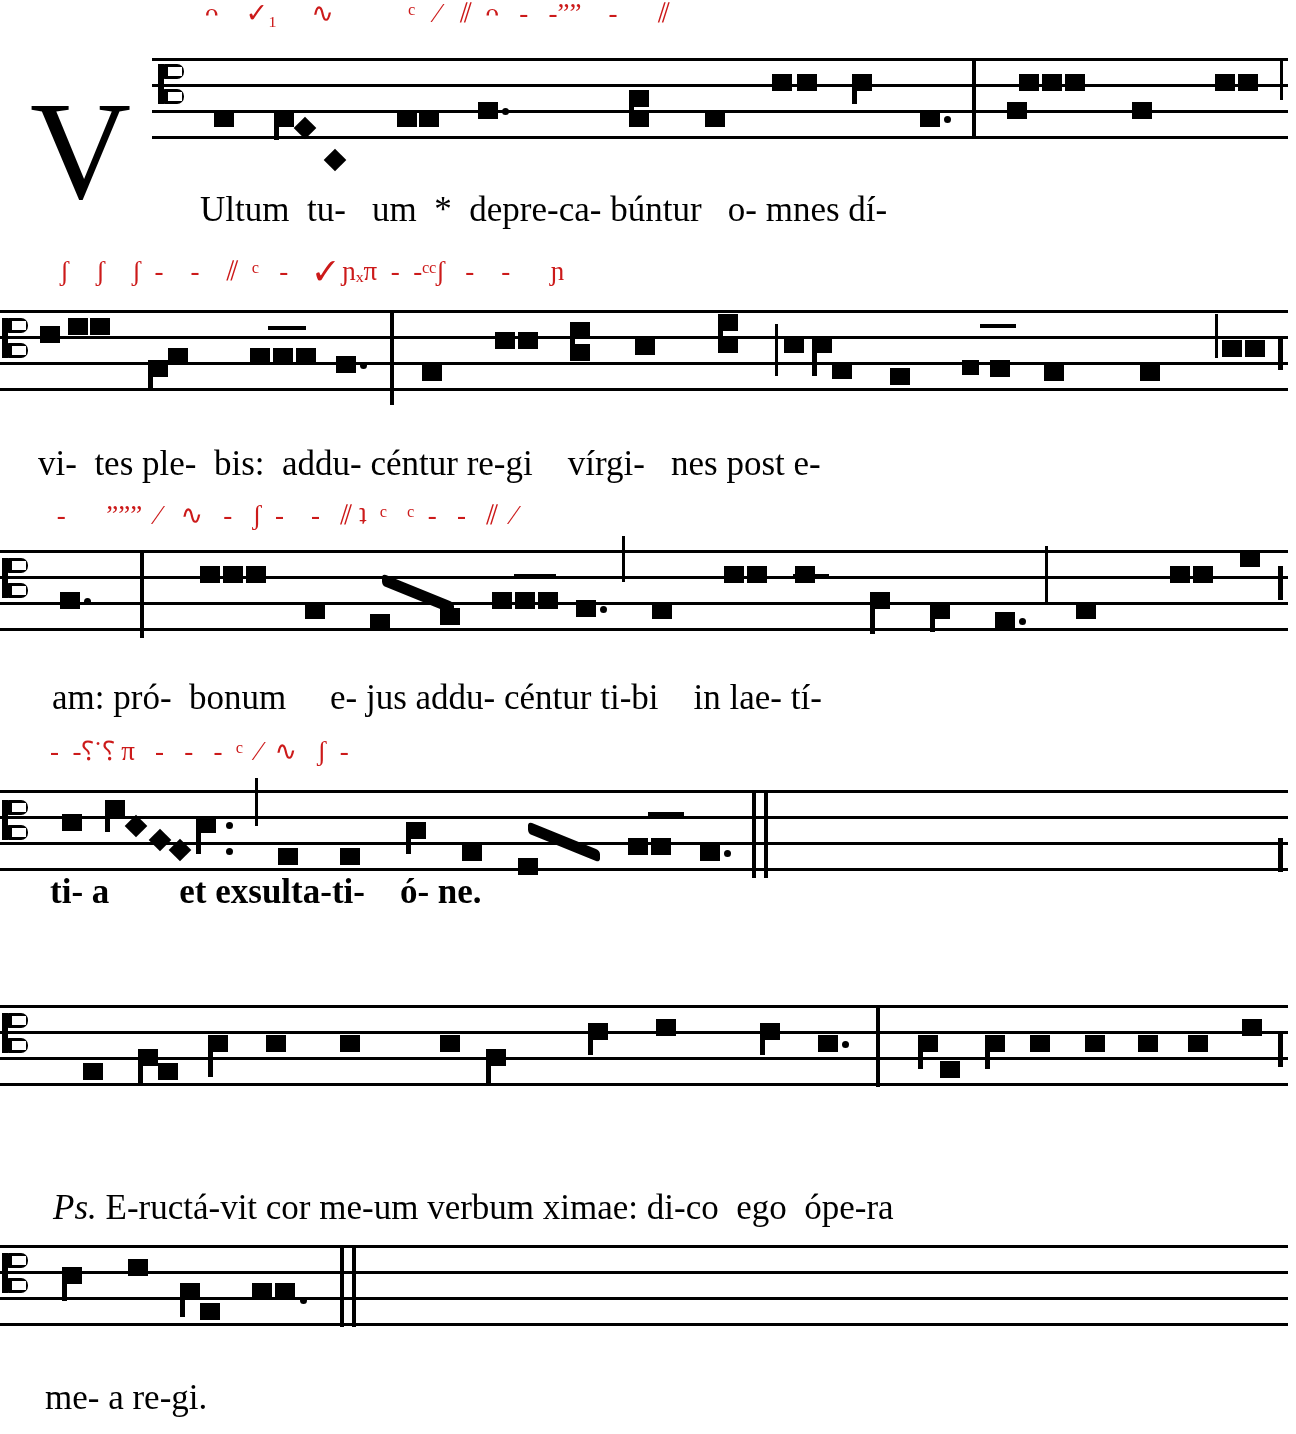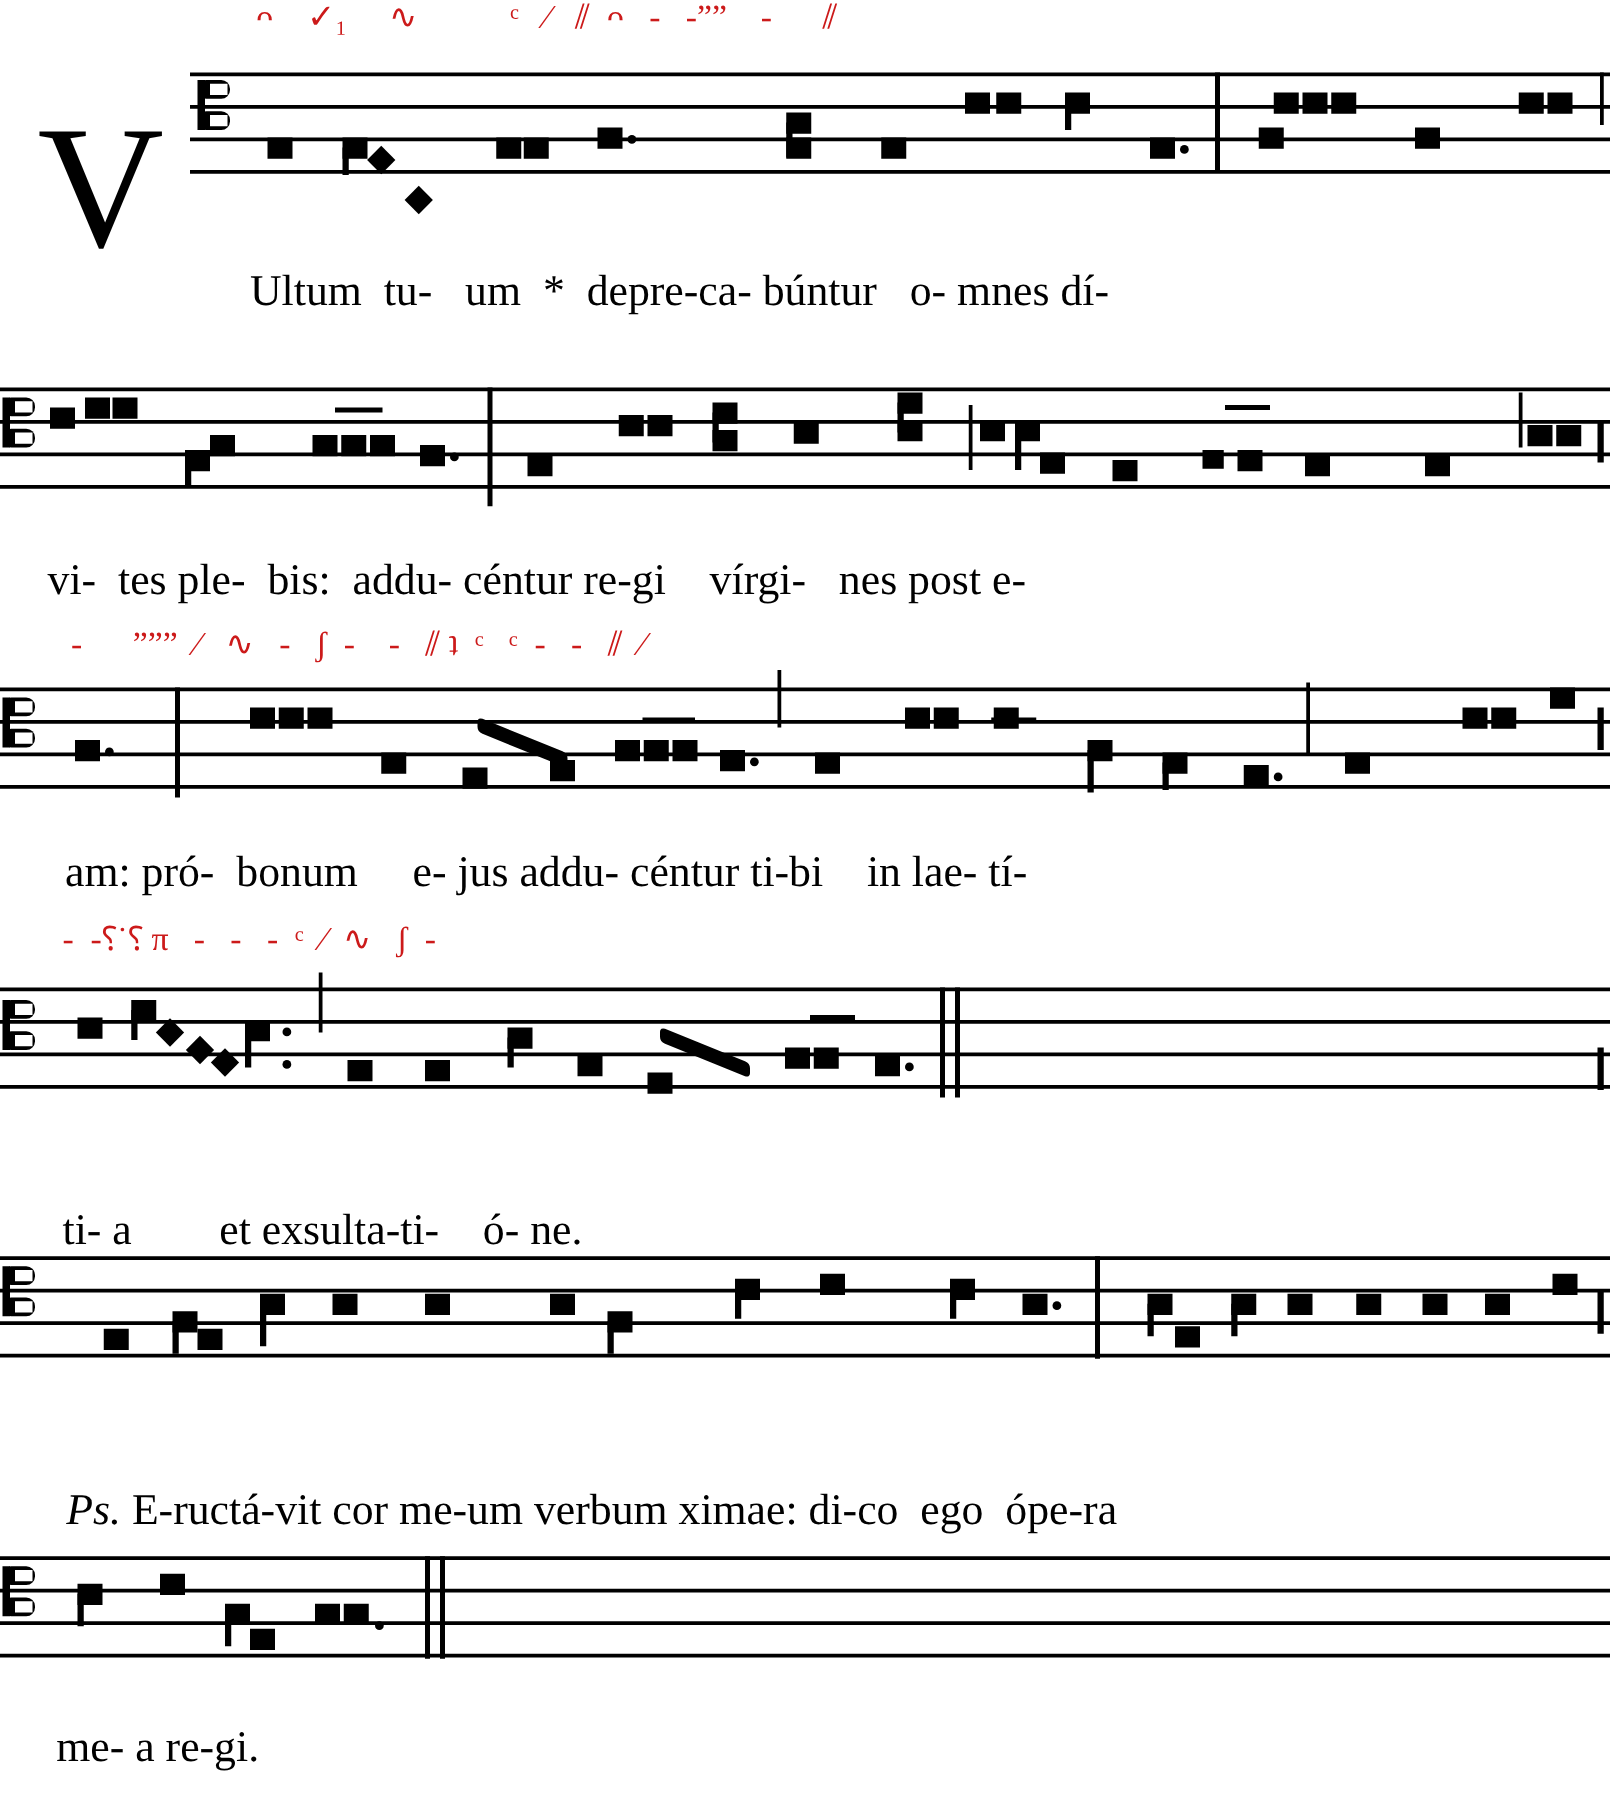--- a/index.html
+++ b/index.html
@@ -200,22 +200,23 @@
     <div class="pu" style="left:855px; top:44px;"></div>
     <div class="pu" style="left:867px; top:16px;"></div>
     <div class="pu" style="left:890px; top:16px;"></div>
     <div class="pu" style="left:913px; top:16px;"></div>
     <div class="pu" style="left:980px; top:44px;"></div>
     <div class="pu" style="left:1063px; top:16px;"></div>
     <div class="pu" style="left:1086px; top:16px;"></div>
     <div class="barline thin" style="left:1128px; top:0px; height:42px;"></div>
   </div>
 
-  <div class="lyrics" style="left:200px; top:190px;margin-top:23px;">Ultum  tu-   um  *  depre-ca- búntur   o- mnes dí-</div>
-
+  <div class="lyrics" style="left:200px; top:190px;">Ultum  tu-   um  *  depre-ca- búntur   o- mnes dí-</div>
+
+  <div class="neume-red" style="left:60px; top:258px;">ʃ    ʃ    ʃ  -    -    ⫽  ᶜ   -    ✓ ɲₓπ  -  -ᶜᶜʃ   -    -      ɲ</div>
 
   <div class="system" style="left:0px; top:310px; width:1288px; height:95px;">
     <div class="staff">
       <div class="staff-line l0"></div>
       <div class="staff-line l1"></div>
       <div class="staff-line l2"></div>
       <div class="staff-line l3"></div>
     </div>
     <div class="clef" style="left:2px; top:8px;">
       <div class="stem"></div>
@@ -357,21 +358,21 @@
     <div class="episema" style="left:648px; top:22px; width:36px;"></div>
     <div class="pu" style="left:628px; top:48px;"></div>
     <div class="pu" style="left:651px; top:48px;"></div>
     <div class="pu" style="left:700px; top:54px;"></div>
     <div class="dot" style="left:724px; top:60px;"></div>
     <div class="barline" style="left:752px; top:0px; height:88px;"></div>
     <div class="barline" style="left:764px; top:0px; height:88px;"></div>
     <div class="stem-d" style="left:1278px; top:48px; height:34px;"></div>
   </div>
 
-  <div class="lyrics" style="left:50px; top:964px;">ti- a        et exsulta-ti-    ó- ne.</div>
+  <div class="lyrics" style="left:50px; top:872px;font-weight:bold;">ti- a        et exsulta-ti-    ó- ne.</div>
 
   <div class="system" style="left:0px; top:1005px; width:1288px; height:82px;">
     <div class="staff">
       <div class="staff-line l0"></div>
       <div class="staff-line l1"></div>
       <div class="staff-line l2"></div>
       <div class="staff-line l3"></div>
     </div>
     <div class="clef" style="left:2px; top:8px;">
       <div class="stem"></div>

